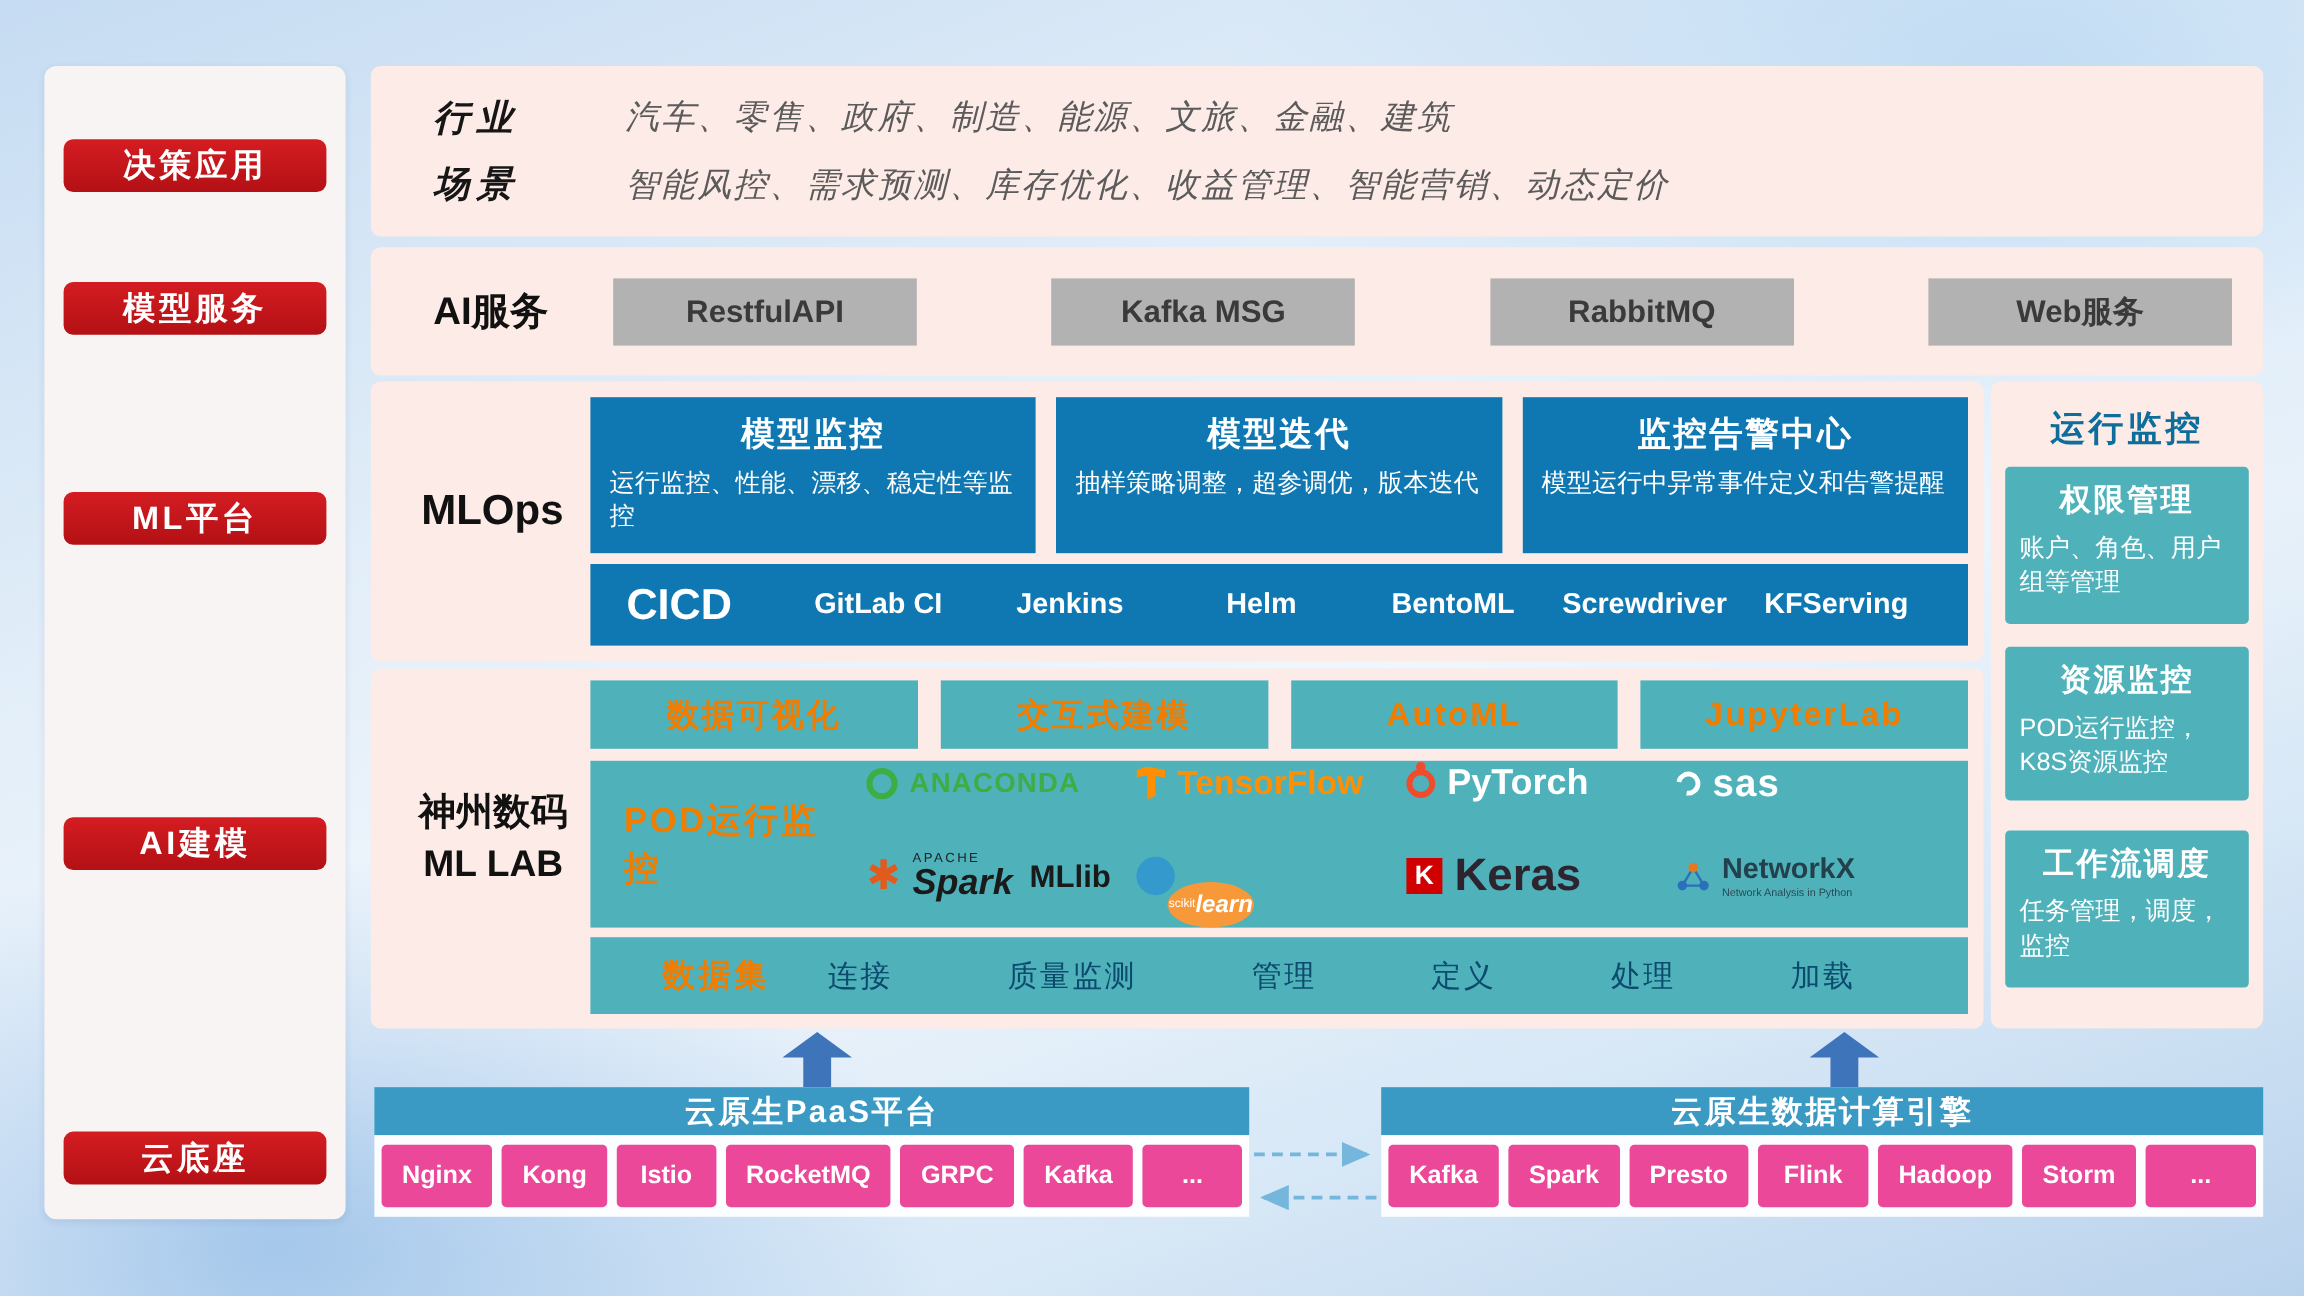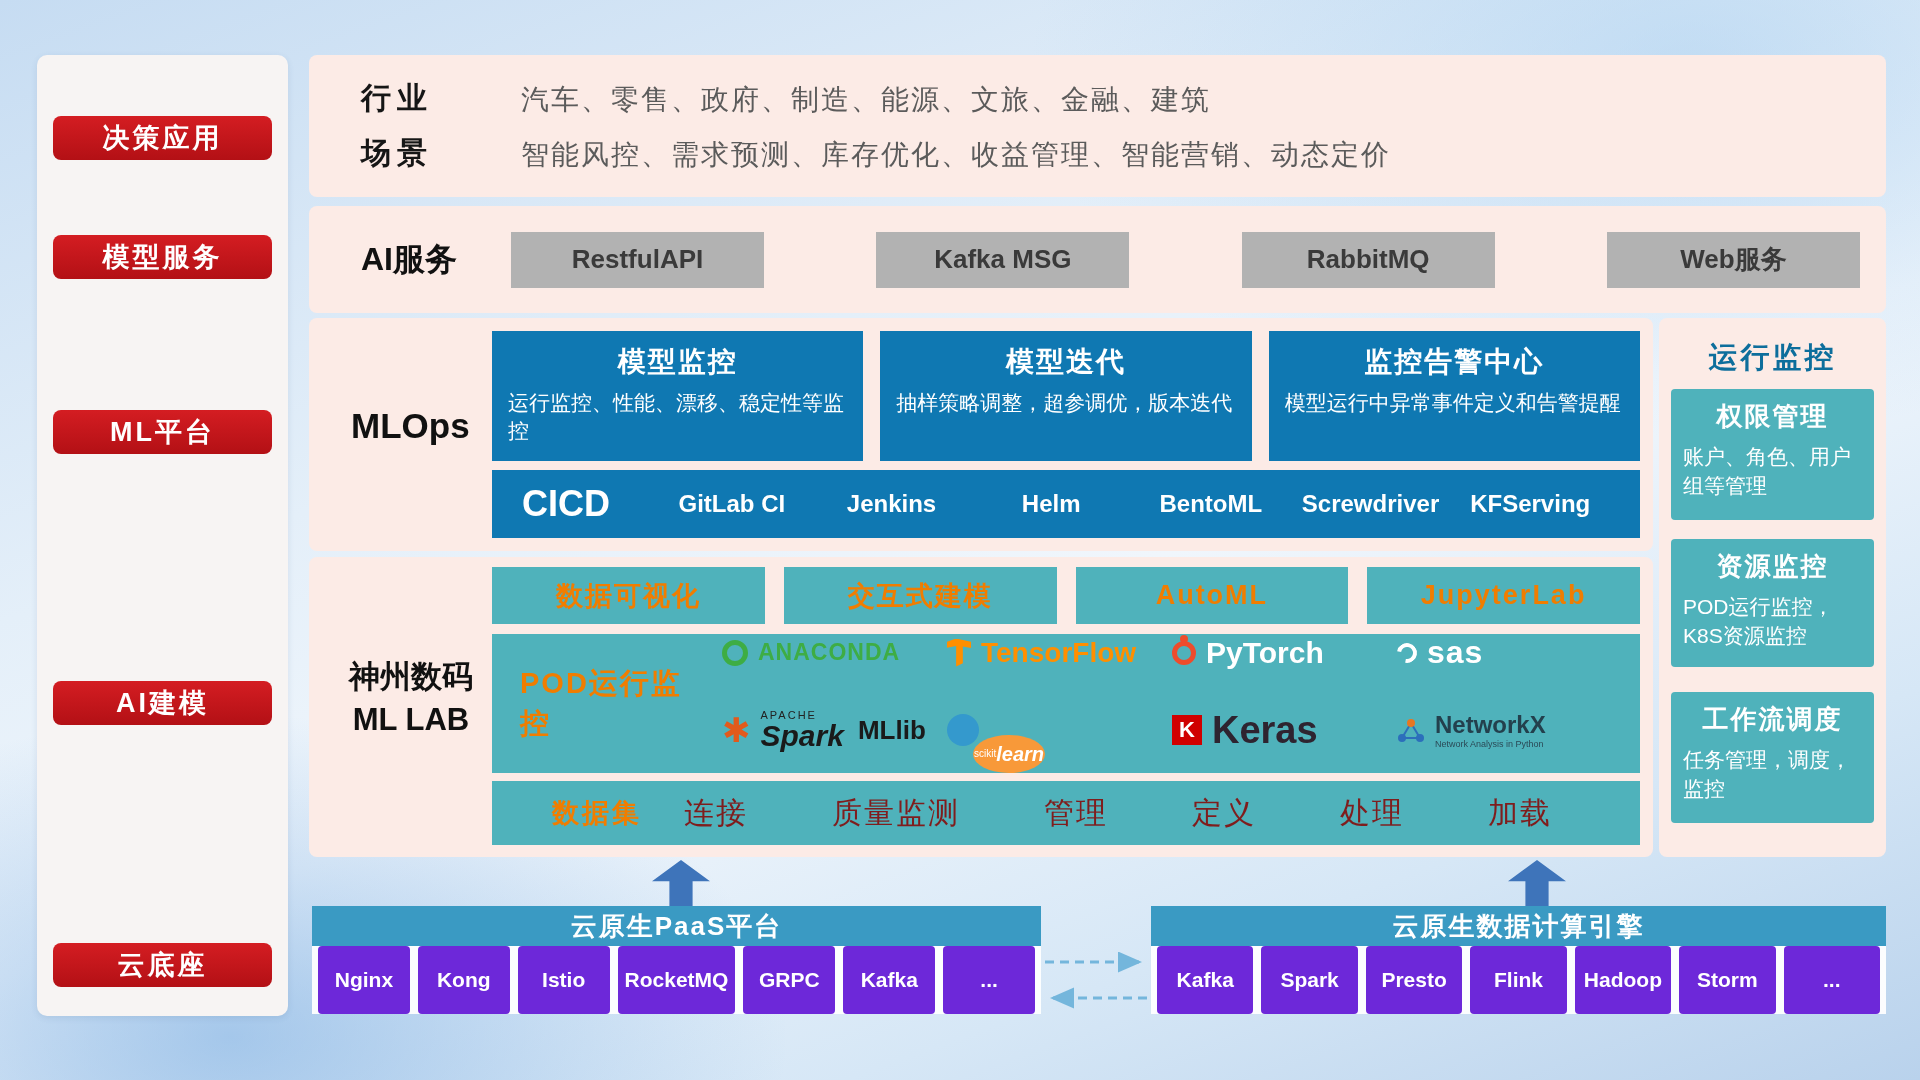--- a/index.html
+++ b/index.html
@@ -21,21 +21,21 @@
     color:#fff; font-size:27px; font-weight:bold; letter-spacing:3px;
     display:flex; align-items:center; justify-content:center; }
   .b1{top:61px} .b2{top:180px} .b3{top:355px} .b4{top:626px} .b5{top:888px}
 
   
   .panel { position:absolute; background:#fcebe6; border-radius:8px; }
 
   
   .row-industry { left:309px; top:55px; width:1577px; height:142px;
     display:flex; flex-direction:column; justify-content:space-evenly; padding:8px 40px 8px 52px; }
-  .ind-line { display:flex; align-items:flex-end; gap:60px; }
+  .ind-line { display:flex; align-items:center; gap:60px;font-style:italic; }
   .ind-label { font-size:30px; font-weight:bold; color:#161616; width:100px; letter-spacing:6px; flex:none; }
   .ind-value { font-size:28px; color:#5b5b5b; letter-spacing:2px; }
 
   
   .row-aiservice { left:309px; top:206px; width:1577px; height:107px;
     display:flex; align-items:center; padding:0 26px 0 52px; }
   .ai-label { font-size:32px; font-weight:bold; color:#111; width:150px; flex:none; }
   .chip-row { flex:1; display:flex; justify-content:space-between; }
   .gray-chip { width:253px; height:56px; background:#b2b2b2; color:#3a3a3a;
     font-weight:bold; font-size:26px; display:flex; align-items:center; justify-content:center; }
@@ -90,21 +90,21 @@
   .keras-mark { width:30px; height:30px; background:#d00000; color:#fff; font-weight:bold; font-size:22px;
     display:flex; align-items:center; justify-content:center; flex:none; }
   .keras-text { font-size:38px; font-weight:bold; color:#2e2430; }
   .nx-col { display:flex; flex-direction:column; line-height:1.15; }
   .nx-text { font-size:24px; font-weight:bold; color:#23404d; }
   .nx-sub { font-size:9px; color:#2b4a57; }
   .data-row { position:absolute; left:183px; top:224px; right:13px; height:64px; background:#4fb2bb;
     display:flex; align-items:center; padding:0 46px 0 60px; }
   .data-label { font-size:27px; font-weight:bold; color:#f07d00; letter-spacing:3px; flex:none; }
   .data-items { flex:1; display:flex; justify-content:space-around; }
-  .data-item { font-size:30px; color:#7f1d1d; letter-spacing:2px;font-family:Liberation Serif, serif; }
+  .data-item { font-size:25px; color:#0c4a6e; letter-spacing:2px;font-family:Liberation Serif, serif; }
 
   
   .col-monitor { left:1659px; top:318px; width:227px; height:539px; }
   .monitor-title { text-align:center; padding-top:20px; font-size:29px; font-weight:bold;
     color:#0d6e9c; letter-spacing:3px; }
   .monitor-card { position:absolute; left:12px; right:12px; background:#4fb2bb; border-radius:4px;
     color:#fff; padding:10px 12px; }
   .mc1{top:71px; height:131px} .mc2{top:221px; height:128px} .mc3{top:374px; height:131px}
   .mc-title { text-align:center; font-size:26px; font-weight:bold; margin-bottom:8px; letter-spacing:2px; }
   .mc-desc { font-size:21px; line-height:1.4; }
@@ -113,23 +113,23 @@
   .up-arrow { position:absolute; width:58px; height:46px; background:#3e74ba;
     clip-path:polygon(50% 0,100% 46%,70% 46%,70% 100%,30% 100%,30% 46%,0 46%); }
   .ua-left{left:652px; top:860px} .ua-right{left:1508px; top:860px}
   .bottom-group { position:absolute; top:906px; }
   .bg-paas { left:312px; width:729px; }
   .bg-engine { left:1151px; width:735px; }
   .bar-header { height:40px; background:#3a9ac3; color:#fff; font-size:26px; font-weight:bold;
     letter-spacing:2px; display:flex; align-items:center; justify-content:center; }
   .bar-items { background:rgba(255,255,255,.93); padding:8px 6px; height:68px;
     display:flex; gap:8px; align-items:center; }
-  .chip-teal { flex:1; height:68px; background:#6d28d9; border-radius:4px; color:#fff;
+  .chip-teal { flex:1; height:52px; background:#ec4899; border-radius:4px; color:#fff;
     font-size:21px; font-weight:bold; display:flex; align-items:center; justify-content:center;
-    text-align:center; line-height:1.1; padding:7px; }
+    text-align:center; line-height:1.1; padding:17px; }
   .dash-arrows { position:absolute; left:1043px; top:946px; }
 </style>
 </head>
 <body>
 
 <div class="canvas">
 
   <aside class="sidebar">
     <div class="badge b1">决策应用</div>
     <div class="badge b2">模型服务</div>

